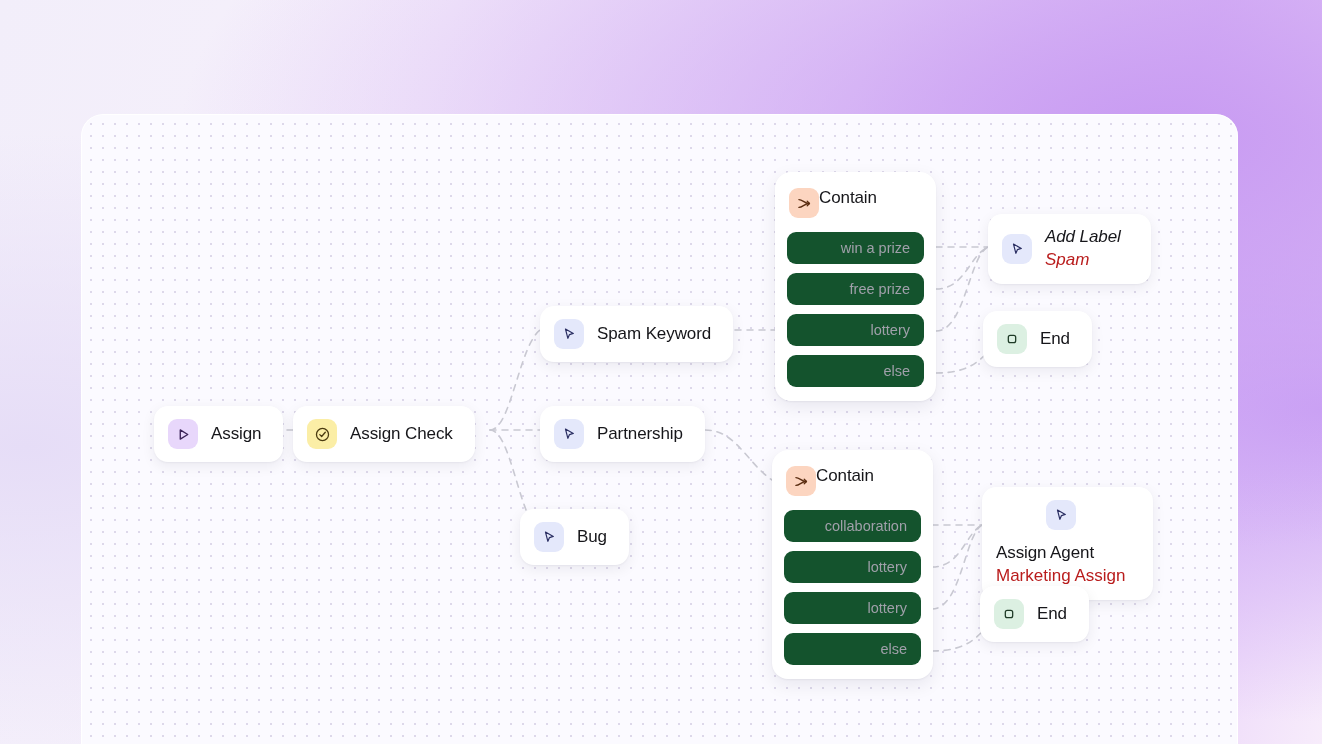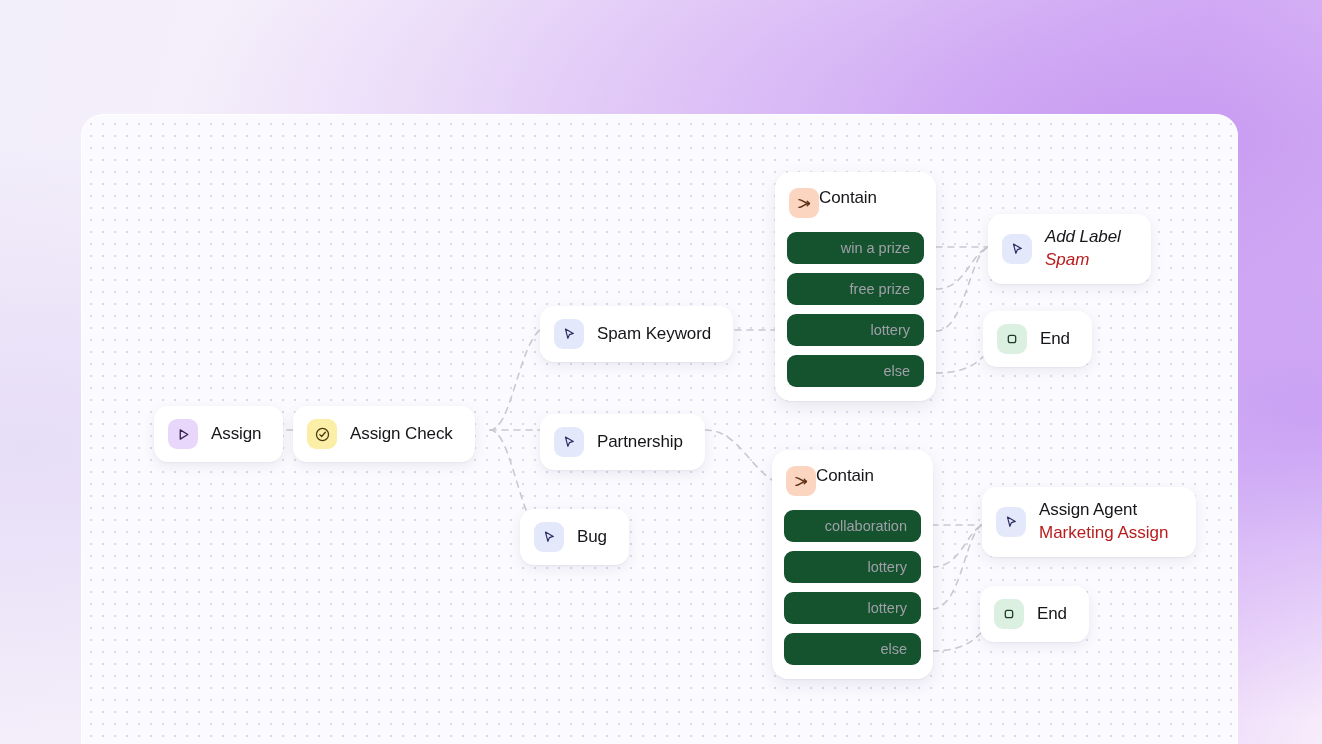--- a/index.html
+++ b/index.html
@@ -194,21 +194,21 @@
       <div class="node-row">
         <span class="node-icon tint-blue">
           <svg width="16" height="16" viewBox="0 0 20 20" fill="none" stroke="#2b2f63" stroke-width="1.5" stroke-linejoin="round">
             <path d="M5.6 3.8 L15.4 9.3 L10.6 10.7 L8.6 15.4 Z"></path>
           </svg>
         </span>
         <span class="node-title">Spam Keyword</span>
       </div>
     </div>
 
-    <div class="node" style="left:459px; top:300px;">
+    <div class="node" style="left:459px; top:292px;">
       <div class="node-row">
         <span class="node-icon tint-blue">
           <svg width="16" height="16" viewBox="0 0 20 20" fill="none" stroke="#2b2f63" stroke-width="1.5" stroke-linejoin="round">
             <path d="M5.6 3.8 L15.4 9.3 L10.6 10.7 L8.6 15.4 Z"></path>
           </svg>
         </span>
         <span class="node-title">Partnership</span>
       </div>
     </div>
 
@@ -280,21 +280,21 @@
       </div>
       <div class="cond-list">
         <div class="cond-item">collaboration</div>
         <div class="cond-item">lottery</div>
         <div class="cond-item">lottery</div>
         <div class="cond-item">else</div>
       </div>
     </div>
 
     <div class="node" style="left:901px; top:373px;">
-      <div class="node-row" style="padding-right:28px;">
+      <div class="node-row" style="padding-right:28px;flex-direction:column;">
         <span class="node-icon tint-blue">
           <svg width="16" height="16" viewBox="0 0 20 20" fill="none" stroke="#2b2f63" stroke-width="1.5" stroke-linejoin="round">
             <path d="M5.6 3.8 L15.4 9.3 L10.6 10.7 L8.6 15.4 Z"></path>
           </svg>
         </span>
         <span class="node-text">
           <span class="node-title">Assign Agent</span>
           <span class="node-sub">Marketing Assign</span>
         </span>
       </div>

